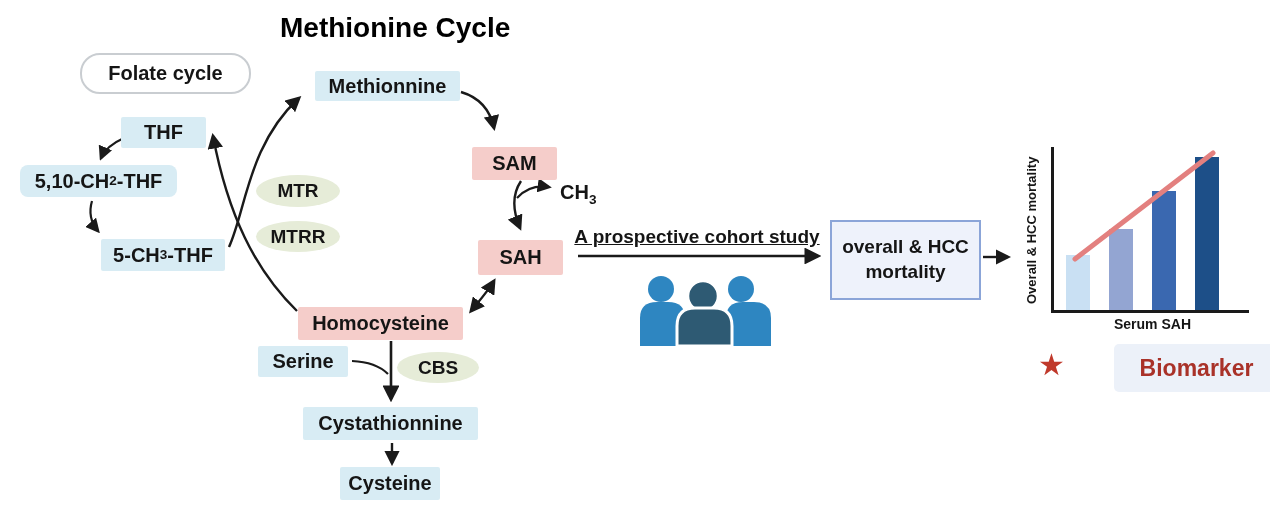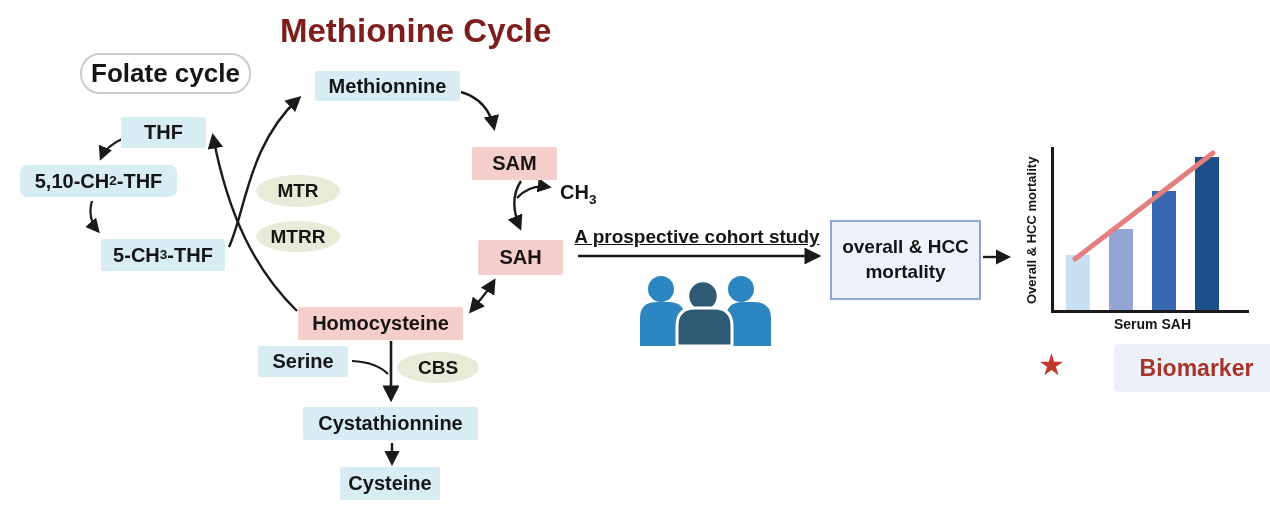--- a/index.html
+++ b/index.html
@@ -11,29 +11,29 @@
   #stage{position:absolute;left:0;top:0;width:1270px;height:520px;}
   #arrow-layer{position:absolute;left:0;top:0;z-index:0;}
   .node{
     position:absolute;z-index:2;display:flex;align-items:center;justify-content:center;
     font-weight:bold;font-size:20px;color:#151515;background:#d8ecf4;border-radius:2px;
     white-space:nowrap;
   }
   .node.pink{background:#f5cdca;}
   .pill{
     position:absolute;z-index:2;display:flex;align-items:center;justify-content:center;
-    font-weight:bold;font-size:26px;background:#ffffff;border:2px solid #c9cdd1;
+    font-weight:bold;font-size:20px;background:#ffffff;border:2px solid #c9cdd1;
     border-radius:20px;color:#151515;
   }
   .ellipse{
     position:absolute;z-index:2;display:flex;align-items:center;justify-content:center;
     font-weight:bold;font-size:19px;background:#e6ecd8;border-radius:50%;color:#151515;
   }
   .title{
-    position:absolute;z-index:2;font-weight:bold;font-size:33px;color:#7f1d1d;white-space:nowrap;
+    position:absolute;z-index:2;font-weight:bold;font-size:28px;color:#000000;white-space:nowrap;
   }
   sub{font-size:0.68em;line-height:0;}
   .freetext{position:absolute;z-index:2;font-weight:bold;color:#151515;white-space:nowrap;}
   .outcome-box{
     position:absolute;z-index:2;left:830px;top:220px;width:147px;height:76px;
     background:#eef2fb;border:2px solid #8ba5d8;display:flex;align-items:center;justify-content:center;
     text-align:center;font-weight:bold;font-size:19px;line-height:1.3;color:#151515;
   }
   
   .axis{position:absolute;background:#1a1a1a;z-index:1;}

